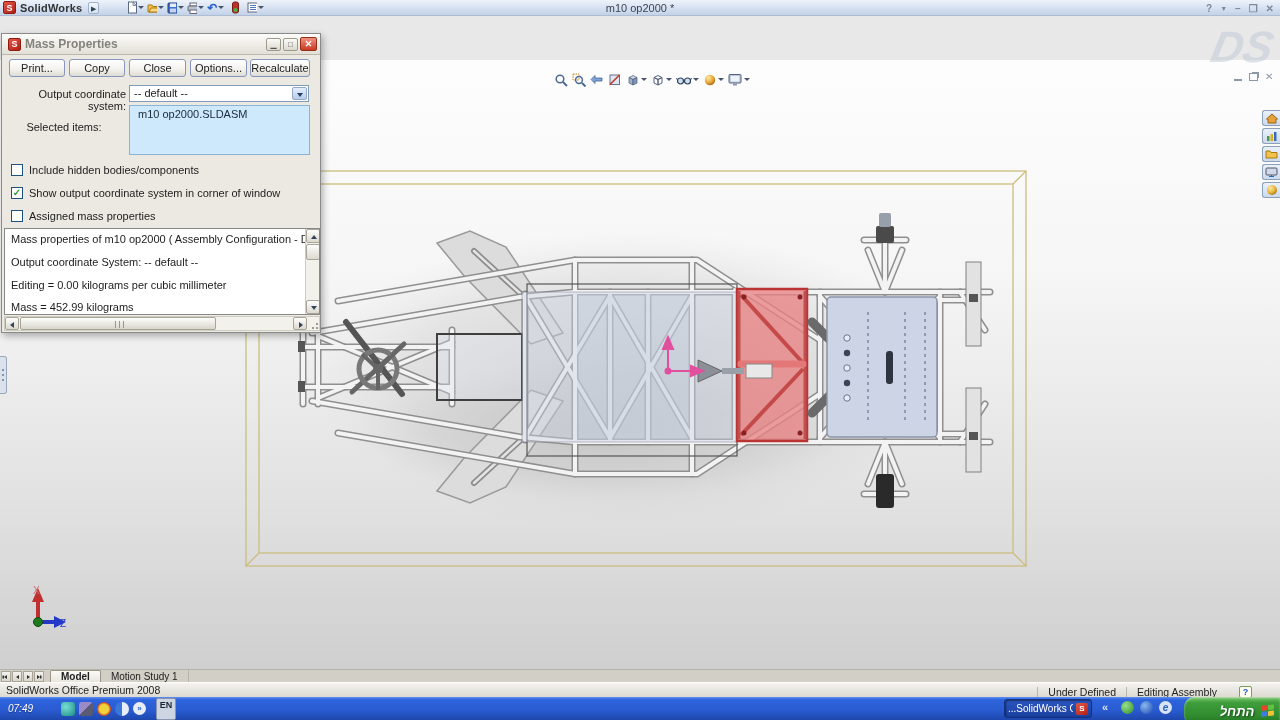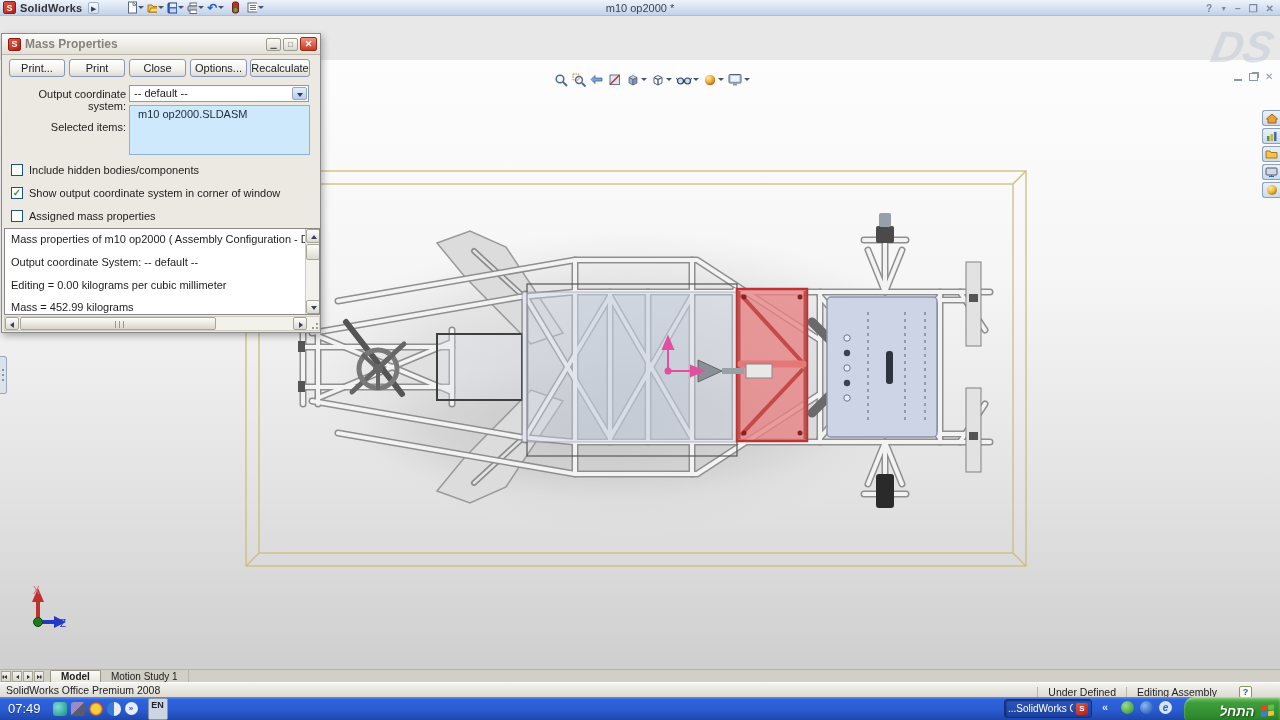--- a/index.html
+++ b/index.html
@@ -113,21 +113,21 @@
   .statusbar { left:0; top:682px; width:1280px; height:15px; background:linear-gradient(180deg,#f4f3f0,#dddad2);
     border-top:1px solid #fff; z-index:3; font-size:10.5px; color:#222; }
   .sb-right { position:absolute; right:4px; top:0; height:18px; display:flex; align-items:center; gap:0; }
   .sb-seg { padding:0 10px; border-left:1px solid #b8b5aa; height:11px; display:flex; align-items:center; }
   .sb-help { width:13px; height:12px; background:#fdfdf0; border:1px solid #7aa05a; border-radius:2px;
     color:#2255cc; font-size:9px; font-weight:bold; text-align:center; line-height:11px; margin:0 24px 0 12px; }
 
   
   .taskbar { left:0; top:697px; width:1280px; height:23px; z-index:6;
     background:linear-gradient(180deg,#5f8ff0 0%,#2d63dd 12%,#2a5cd1 55%,#1d47ad 100%); display:flex; align-items:center; }
-  .clock { color:#fff; font-size:13px; margin:0 8px 0 8px; text-shadow:0 1px 1px rgba(0,0,0,.4); }
+  .clock { color:#fff; font-size:10px; margin:0 24px 0 8px; text-shadow:0 1px 1px rgba(0,0,0,.4);font-style:italic; }
   .ql { display:flex; align-items:center; gap:4px; margin-left:4px; }
   .qli { width:14px; height:14px; border-radius:3px; }
   .chev-circle { width:13px; height:13px; border-radius:50%; background:#e8eef8; color:#2a5cd1;
     font-size:8px; font-weight:bold; text-align:center; line-height:13px; }
   .lang { margin-left:10px; width:20px; height:22px; background:#cdd4e2; border:1px solid #8a96ad;
     border-radius:2px; color:#1a2333; font-size:9px; font-weight:bold; text-align:center; line-height:13px; }
   .task-btn { position:absolute; right:188px; top:2px; width:88px; height:19px; background:linear-gradient(180deg,#2c57c2,#1a3f9e);
     border:1px solid #12307e; border-radius:3px; box-shadow:inset 1px 1px 2px rgba(0,0,0,.45);
     color:#fff; font-size:10px; display:flex; align-items:center; padding:0 3px; gap:3px; }
   .task-btn .mini-sw { width:12px; height:12px; background:linear-gradient(145deg,#e2574a,#b21f14);
@@ -499,32 +499,32 @@
   <div class="abs dialog">
     <div class="dlg-title">
       <div class="sw-logo" style="width:13px;height:13px;">S</div>
       <div class="txt">Mass Properties</div>
       <div class="dlg-btn-sm">▁</div>
       <div class="dlg-btn-sm">□</div>
       <div class="dlg-close">✕</div>
     </div>
 
     <button class="btn-xp" style="left:7px;top:25px;width:56px;">Print...</button>
-    <button class="btn-xp" style="left:67px;top:25px;width:56px;">Print</button>
+    <button class="btn-xp" style="left:67px;top:25px;width:56px;">Copy</button>
     <button class="btn-xp" style="left:127px;top:25px;width:57px;">Close</button>
     <button class="btn-xp" style="left:188px;top:25px;width:57px;">Options...</button>
     <button class="btn-xp" style="left:248px;top:25px;width:60px;">Recalculate</button>
 
     <div class="lbl" style="left:0;top:54px;width:124px;text-align:right;">Output coordinate system:</div>
     <div class="combo" style="left:127px;top:51px;width:180px;">
       <span>-- default --</span>
       <span class="combo-arrow"></span>
     </div>
 
-    <div class="lbl" style="left:0;top:87px;width:124px;text-align:right;">Selected items:</div>
+    <div class="lbl" style="left:0;top:87px;width:124px;text-align:center;">Selected items:</div>
     <div class="sel-box" style="left:127px;top:71px;width:181px;height:50px;">
       <span>m10 op2000.SLDASM</span>
     </div>
 
     <div class="cbrow" style="left:9px;top:130px;">
       <span class="cbbox"></span>
       <span class="lbl" style="position:static;">Include hidden bodies/components</span>
     </div>
     <div class="cbrow" style="left:9px;top:153px;">
       <span class="cbbox">✓</span>

